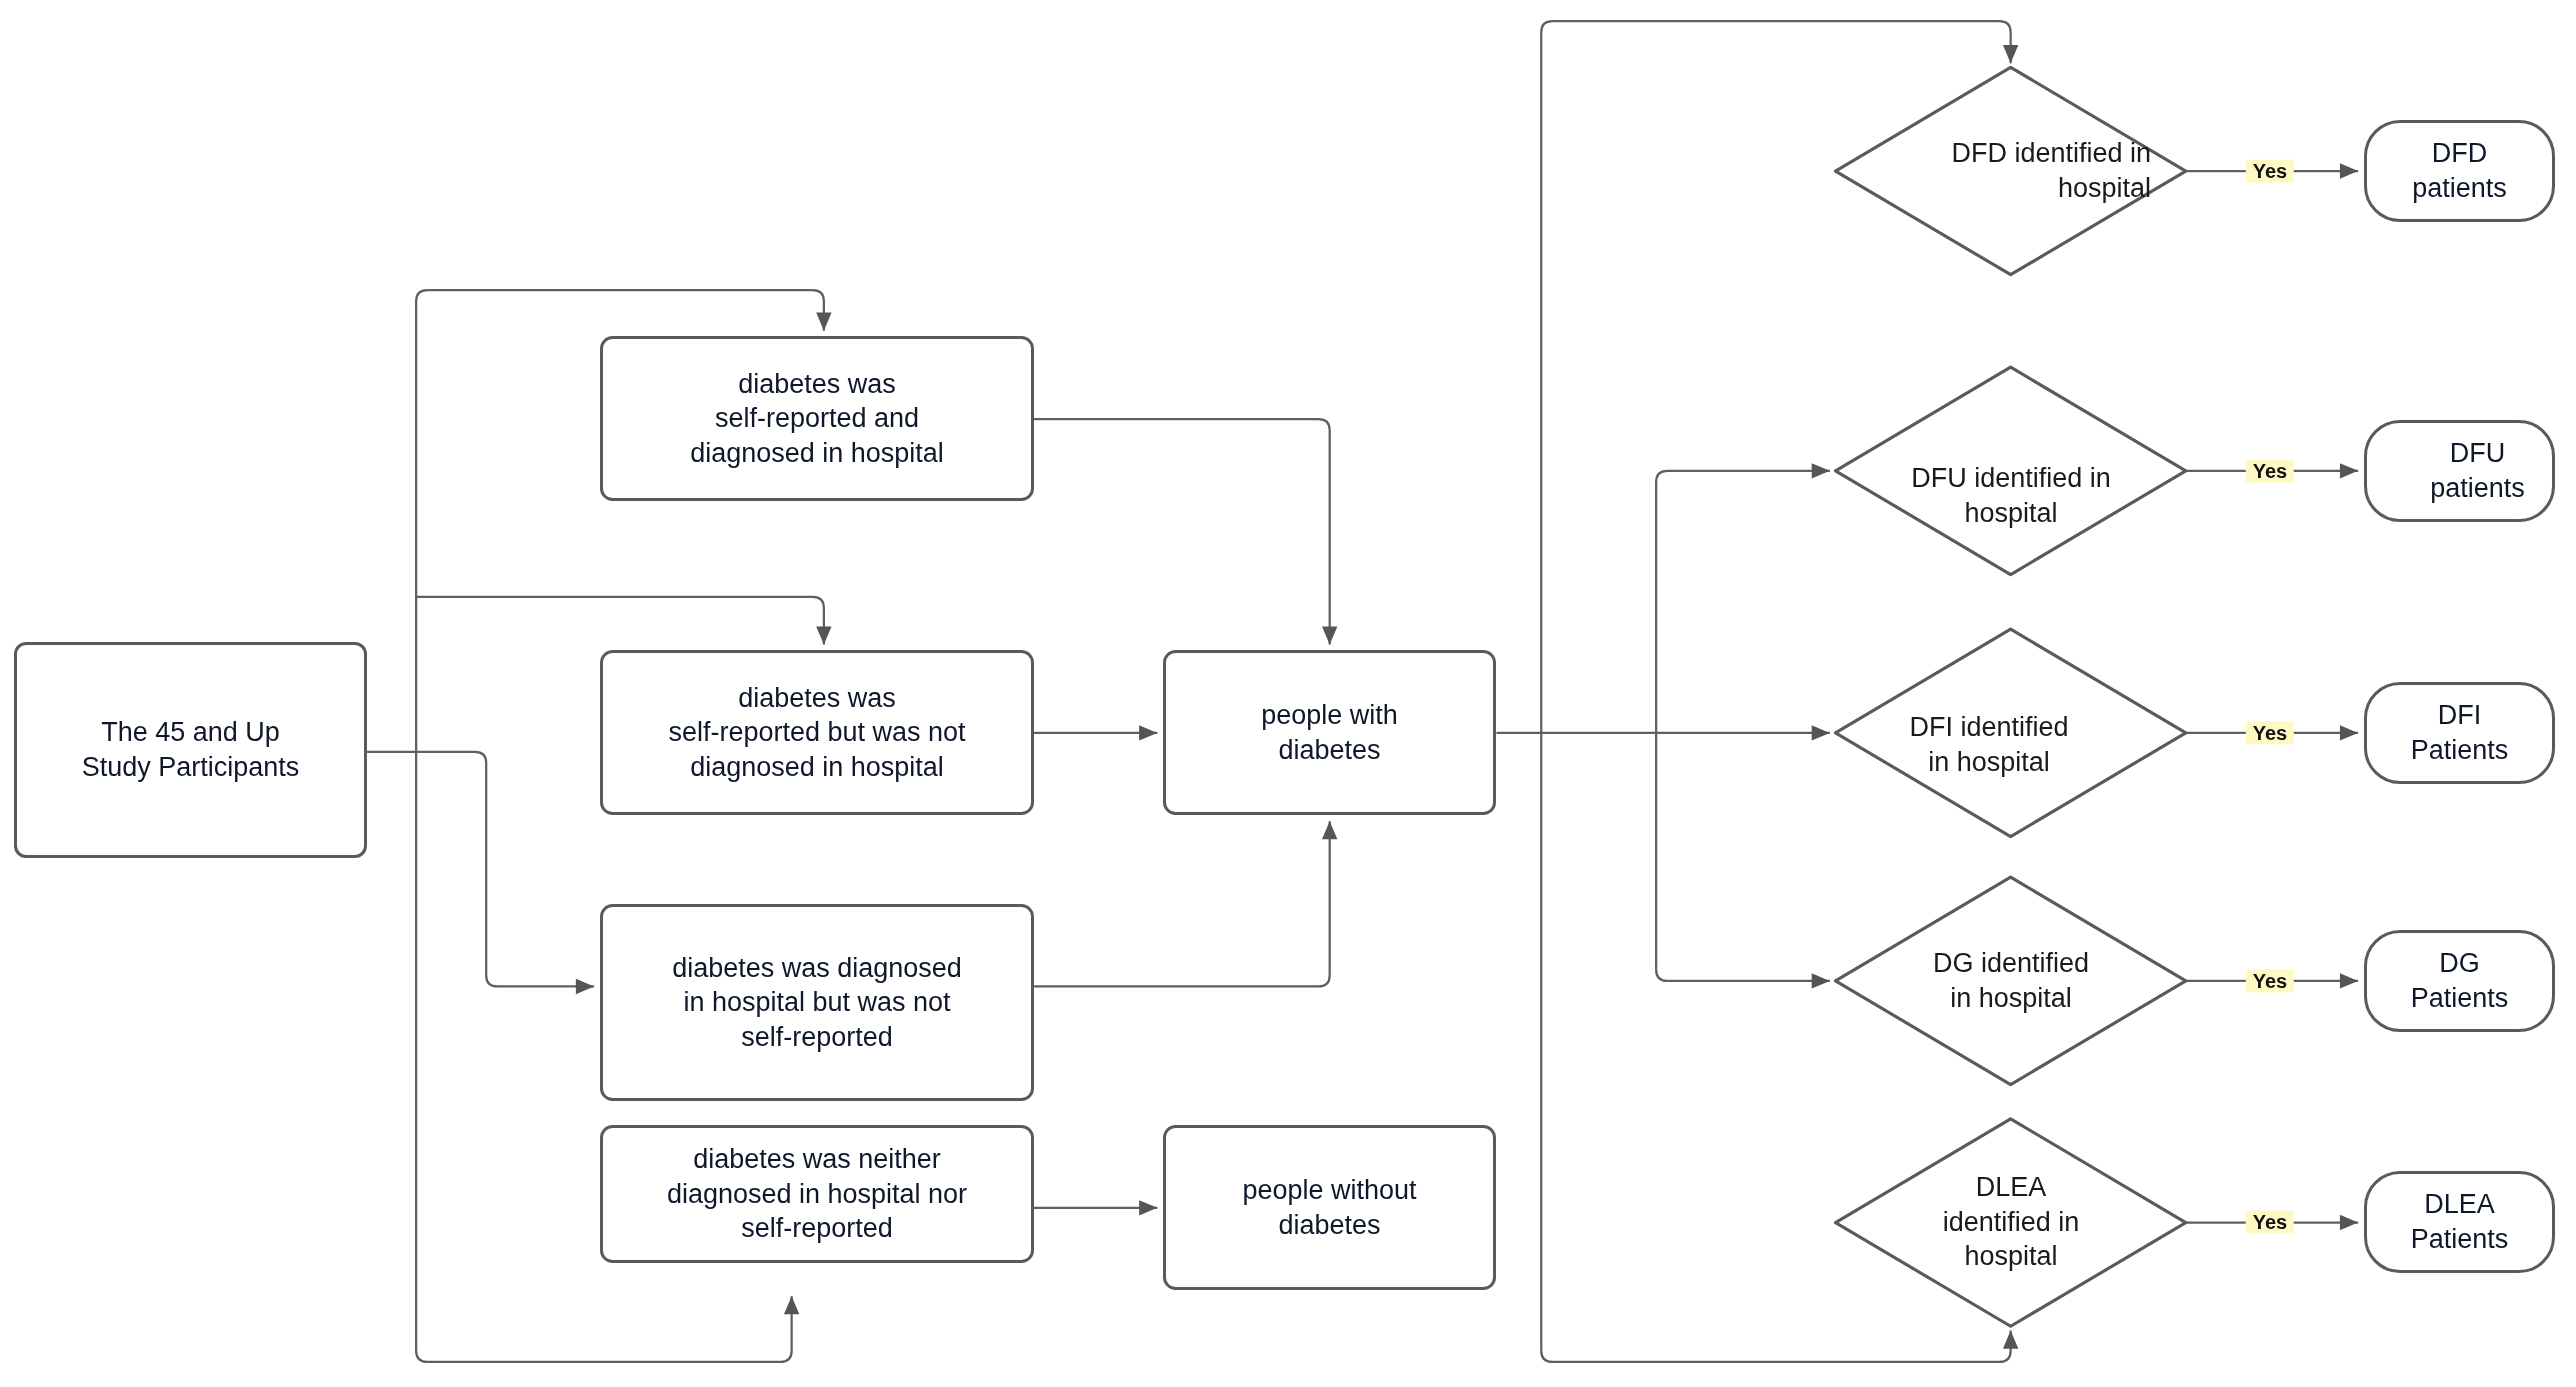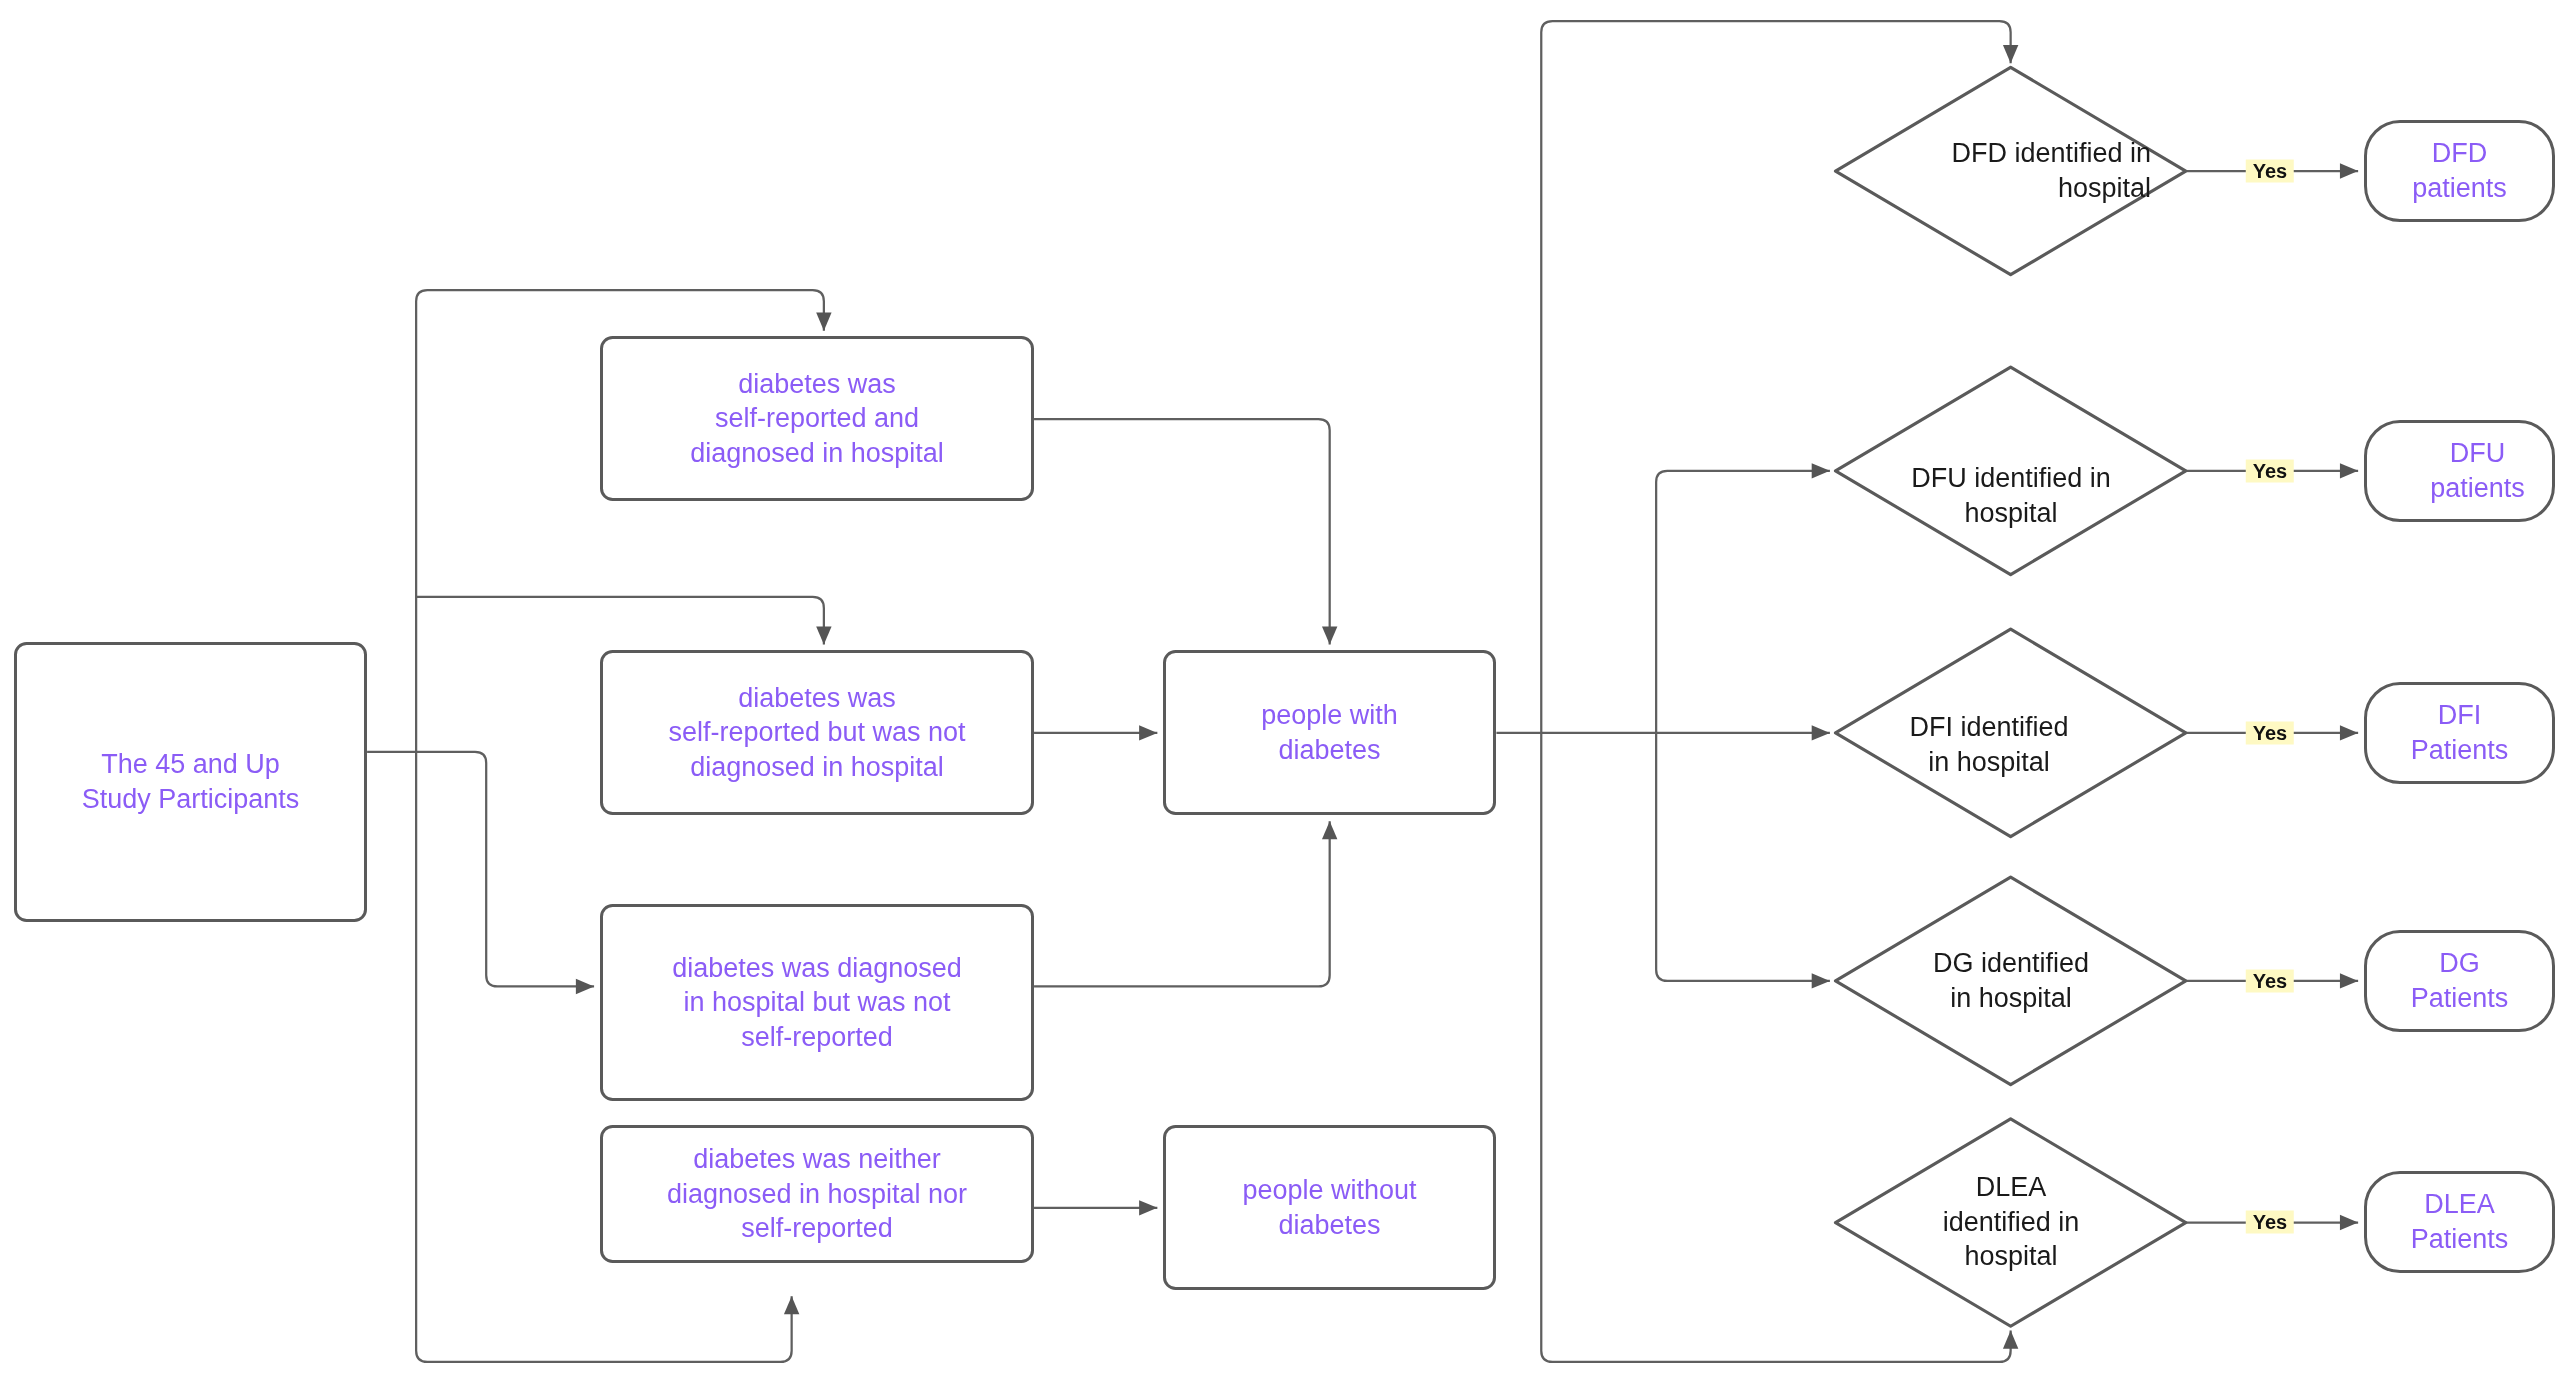--- a/index.html
+++ b/index.html
@@ -11,21 +11,21 @@
     overflow:hidden;
   }
   svg.wires{position:absolute;left:0;top:0;z-index:1;}
   .edge{fill:none;stroke:#5f5f5f;stroke-width:3.2;stroke-linejoin:round;}
   .shape{fill:#ffffff;stroke:#5a5a5a;stroke-width:4.5;stroke-linejoin:round;}
   .node{
     position:absolute;z-index:2;box-sizing:border-box;
     border:3.2px solid #5a5a5a;border-radius:12.6px;background:#ffffff;
     display:flex;align-items:center;justify-content:center;
     text-align:center;white-space:pre-line;
-    font-size:27px;line-height:1.28;color:#8b5cf6;
+    font-size:27px;line-height:1.28;color:#0f172a;
   }
   .node.terminal{border-radius:36px;}
   .dtext{
     position:absolute;z-index:2;transform:translate(-50%,-50%);
     text-align:center;white-space:pre-line;
     font-size:27px;line-height:1.28;color:#1a1a1a;
   }
   .yes{
     position:absolute;z-index:3;transform:translate(-50%,-50%);
     font-weight:bold;font-size:20px;color:#111111;
@@ -76,21 +76,21 @@
     <path class="edge" d="M 3120 1400 H 3366" marker-end="url(#arr)"></path>
     <path class="edge" d="M 3120 1745 H 3366" marker-end="url(#arr)"></path>
 
     <polygon class="shape" points="2870,96 3120,244 2870,392 2620,244"></polygon>
     <polygon class="shape" points="2870,524 3120,672 2870,820 2620,672"></polygon>
     <polygon class="shape" points="2870,898 3120,1046 2870,1194 2620,1046"></polygon>
     <polygon class="shape" points="2870,1252 3120,1400 2870,1548 2620,1400"></polygon>
     <polygon class="shape" points="2870,1597 3120,1745 2870,1893 2620,1745"></polygon>
   </svg>
 
-  <div class="node" style="left:14px;top:642px;width:353px;height:280px;">
+  <div class="node" style="left:14px;top:642px;width:353px;height:216px;border-radius:12px;">
     <span>The 45 and Up
 Study Participants</span>
   </div>
 
   <div class="node" style="left:600px;top:336px;width:434px;height:165px;">
     <span>diabetes was
 self-reported and
 diagnosed in hospital</span>
   </div>
 

